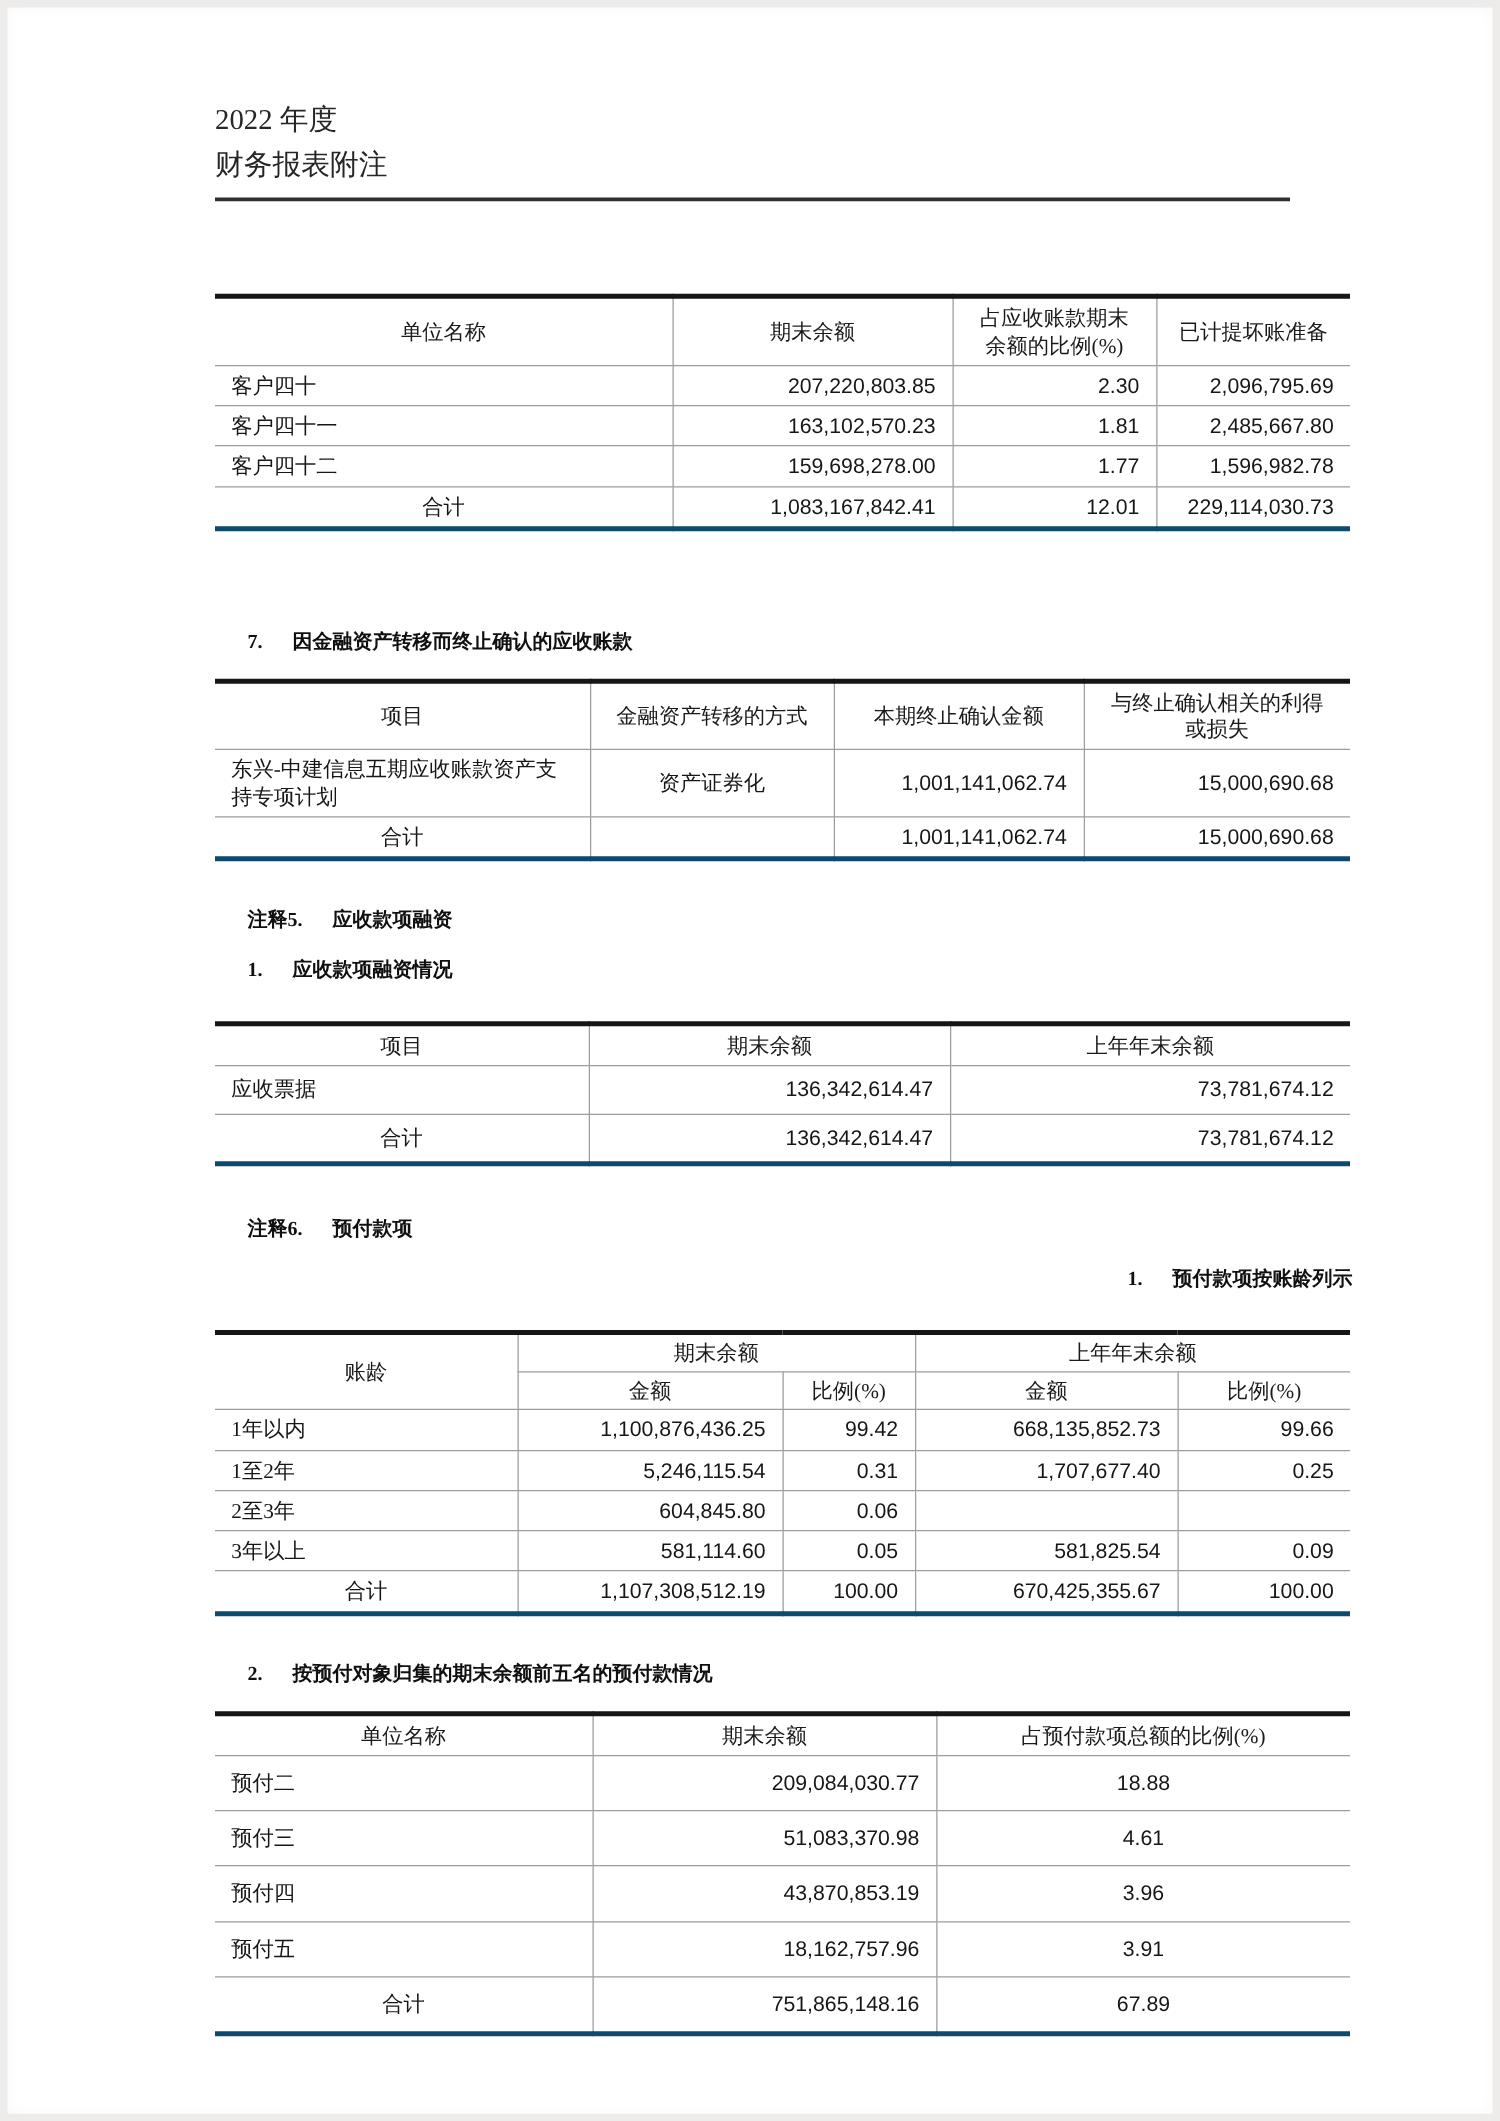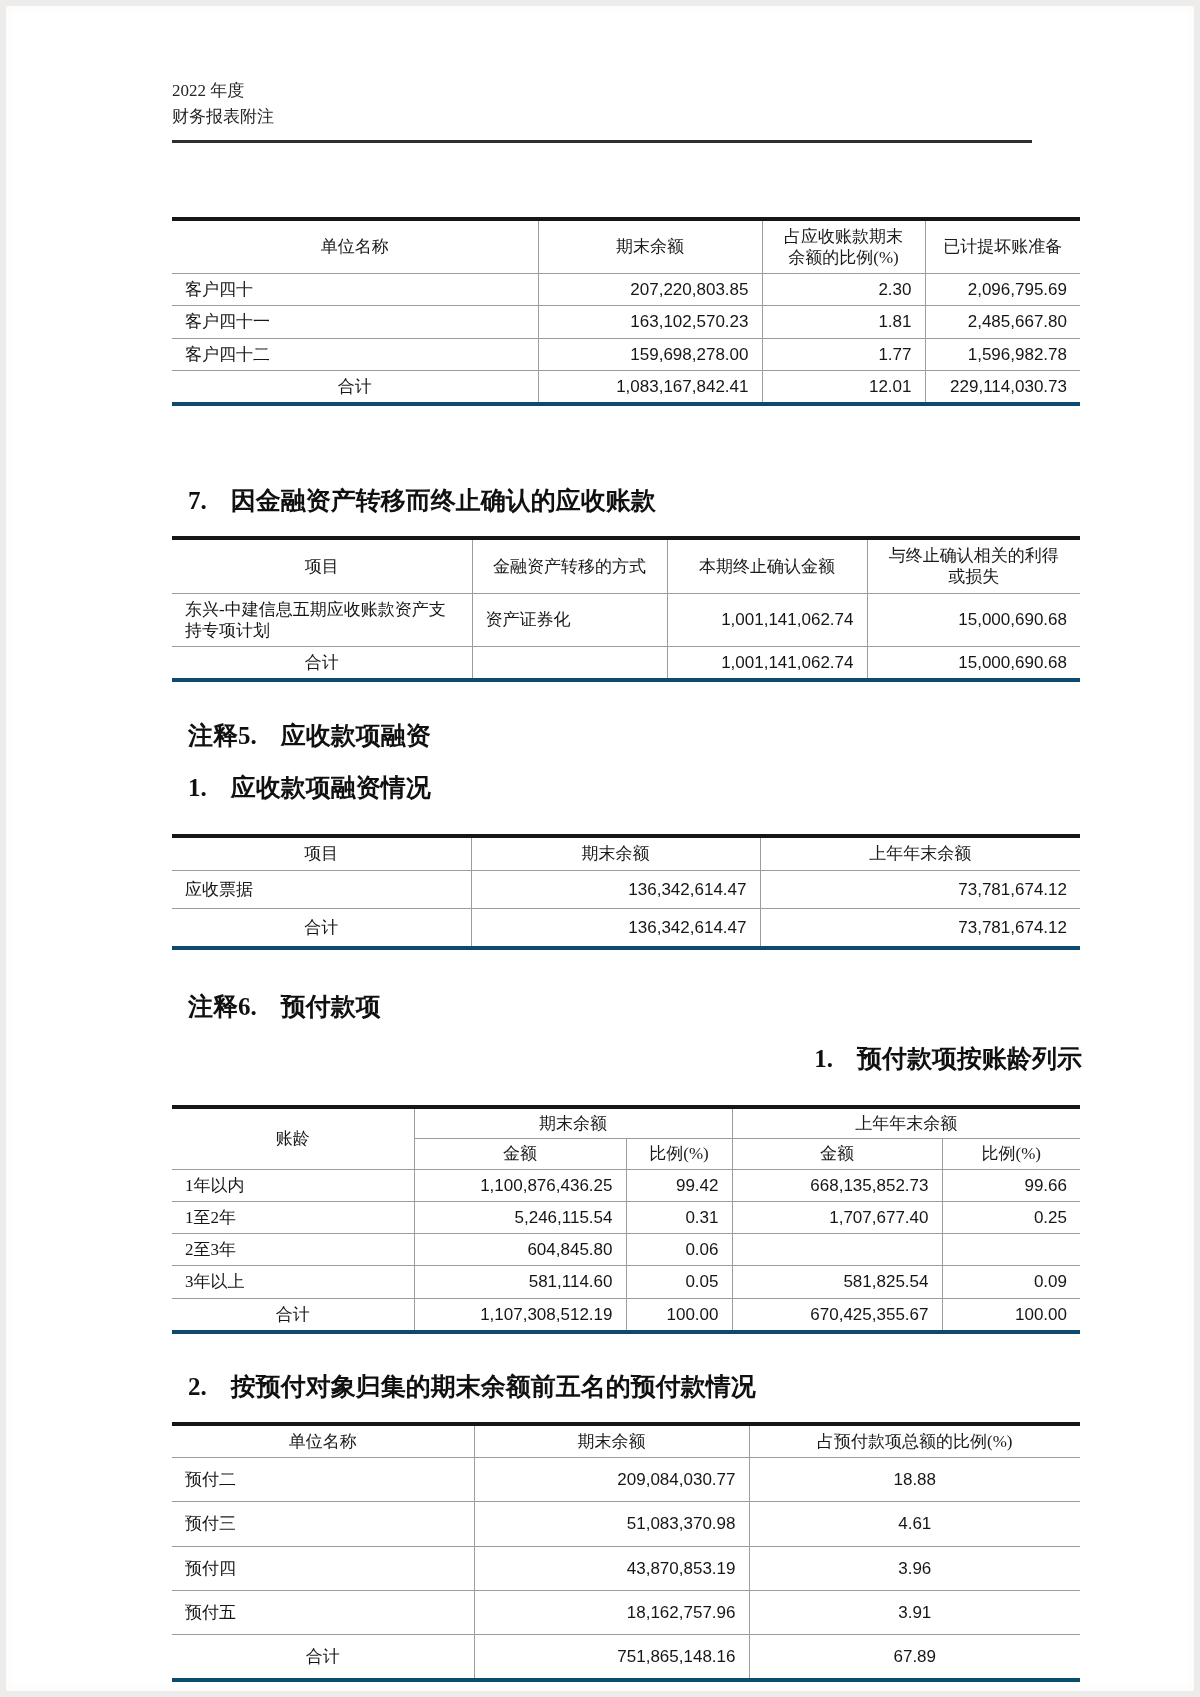--- a/index.html
+++ b/index.html
@@ -2,24 +2,24 @@
 <html><head>
 <meta charset="utf-8">
 <style>
   * { margin:0; padding:0; box-sizing:border-box; }
   html,body { background:#ffffff; }
   body { width:1200px; height:1697px; overflow:hidden;
          font-family:"Liberation Serif","DejaVu Serif",serif; color:#1c1c1c; }
   .sheet { width:1200px; height:1697px; background:#fff; position:relative;
            box-shadow: inset 0 0 0 6px #edecea, inset 0 0 18px rgba(0,0,0,0.06);
            padding:78px 118px 0 172px; }
-  .doc-header { font-size:17px; line-height:1.55; color:#262626; }
+  .doc-header { font-size:23px; line-height:1.55; color:#262626; }
   .header-rule { width:860px; height:3px; background:#2e2e2e; margin-top:9px; }
 
-  .sec { font-size:25px; font-weight:bold; color:#101010; margin-left:16px; }
+  .sec { font-size:16px; font-weight:bold; color:#101010; margin-left:26px; }
   .sec .no { display:inline-block; margin-right:24px; }
   .m-s7  { margin-top:78px; }
   .m-t1  { margin-top:74px; }
   .m-t2  { margin-top:19px; }
   .m-n5  { margin-top:37px; }
   .m-n51 { margin-top:19px; }
   .m-t3  { margin-top:30px; }
   .m-n6  { margin-top:40px; }
   .m-n61 { margin-top:19px;text-align:right; }
   .m-t4  { margin-top:30px; }
@@ -30,21 +30,21 @@
               border-top:4px solid #161616; border-bottom:4px solid #0c4a6e;
               border-left:hidden; border-right:hidden; }
   .fin th, .fin td { border:1px solid #9c9c9c; font-size:17px; line-height:1.25;
               vertical-align:middle; padding:5px 13px; }
   .fin th { font-weight:normal; text-align:center; white-space:pre-line; color:#1a1a1a; }
   .fin td { color:#161616; }
 
   .t1 td:not(:first-child), .t3 td:not(:first-child), .t4 td:not(:first-child),
   .t2 td:nth-child(3), .t2 td:nth-child(4), .t5 td:nth-child(2)
       { text-align:right; font-family:"Liberation Sans","DejaVu Sans",sans-serif; }
-  .t2 td:nth-child(2) { }
+  .t2 td:nth-child(2) { text-align:center; }
   .t5 td:nth-child(3) { text-align:center; font-family:"Liberation Sans","DejaVu Sans",sans-serif; }
   td:first-child { text-align:left; }
   tr.total td:first-child { text-align:center; }
 
   .t3 td { padding:8px 13px; }
   .t5 td { padding:11px 13px; }
   .t4 th { padding:4px 10px; }
 
   
   .t1 col:nth-child(1){width:366px;} .t1 col:nth-child(2){width:224px;}

